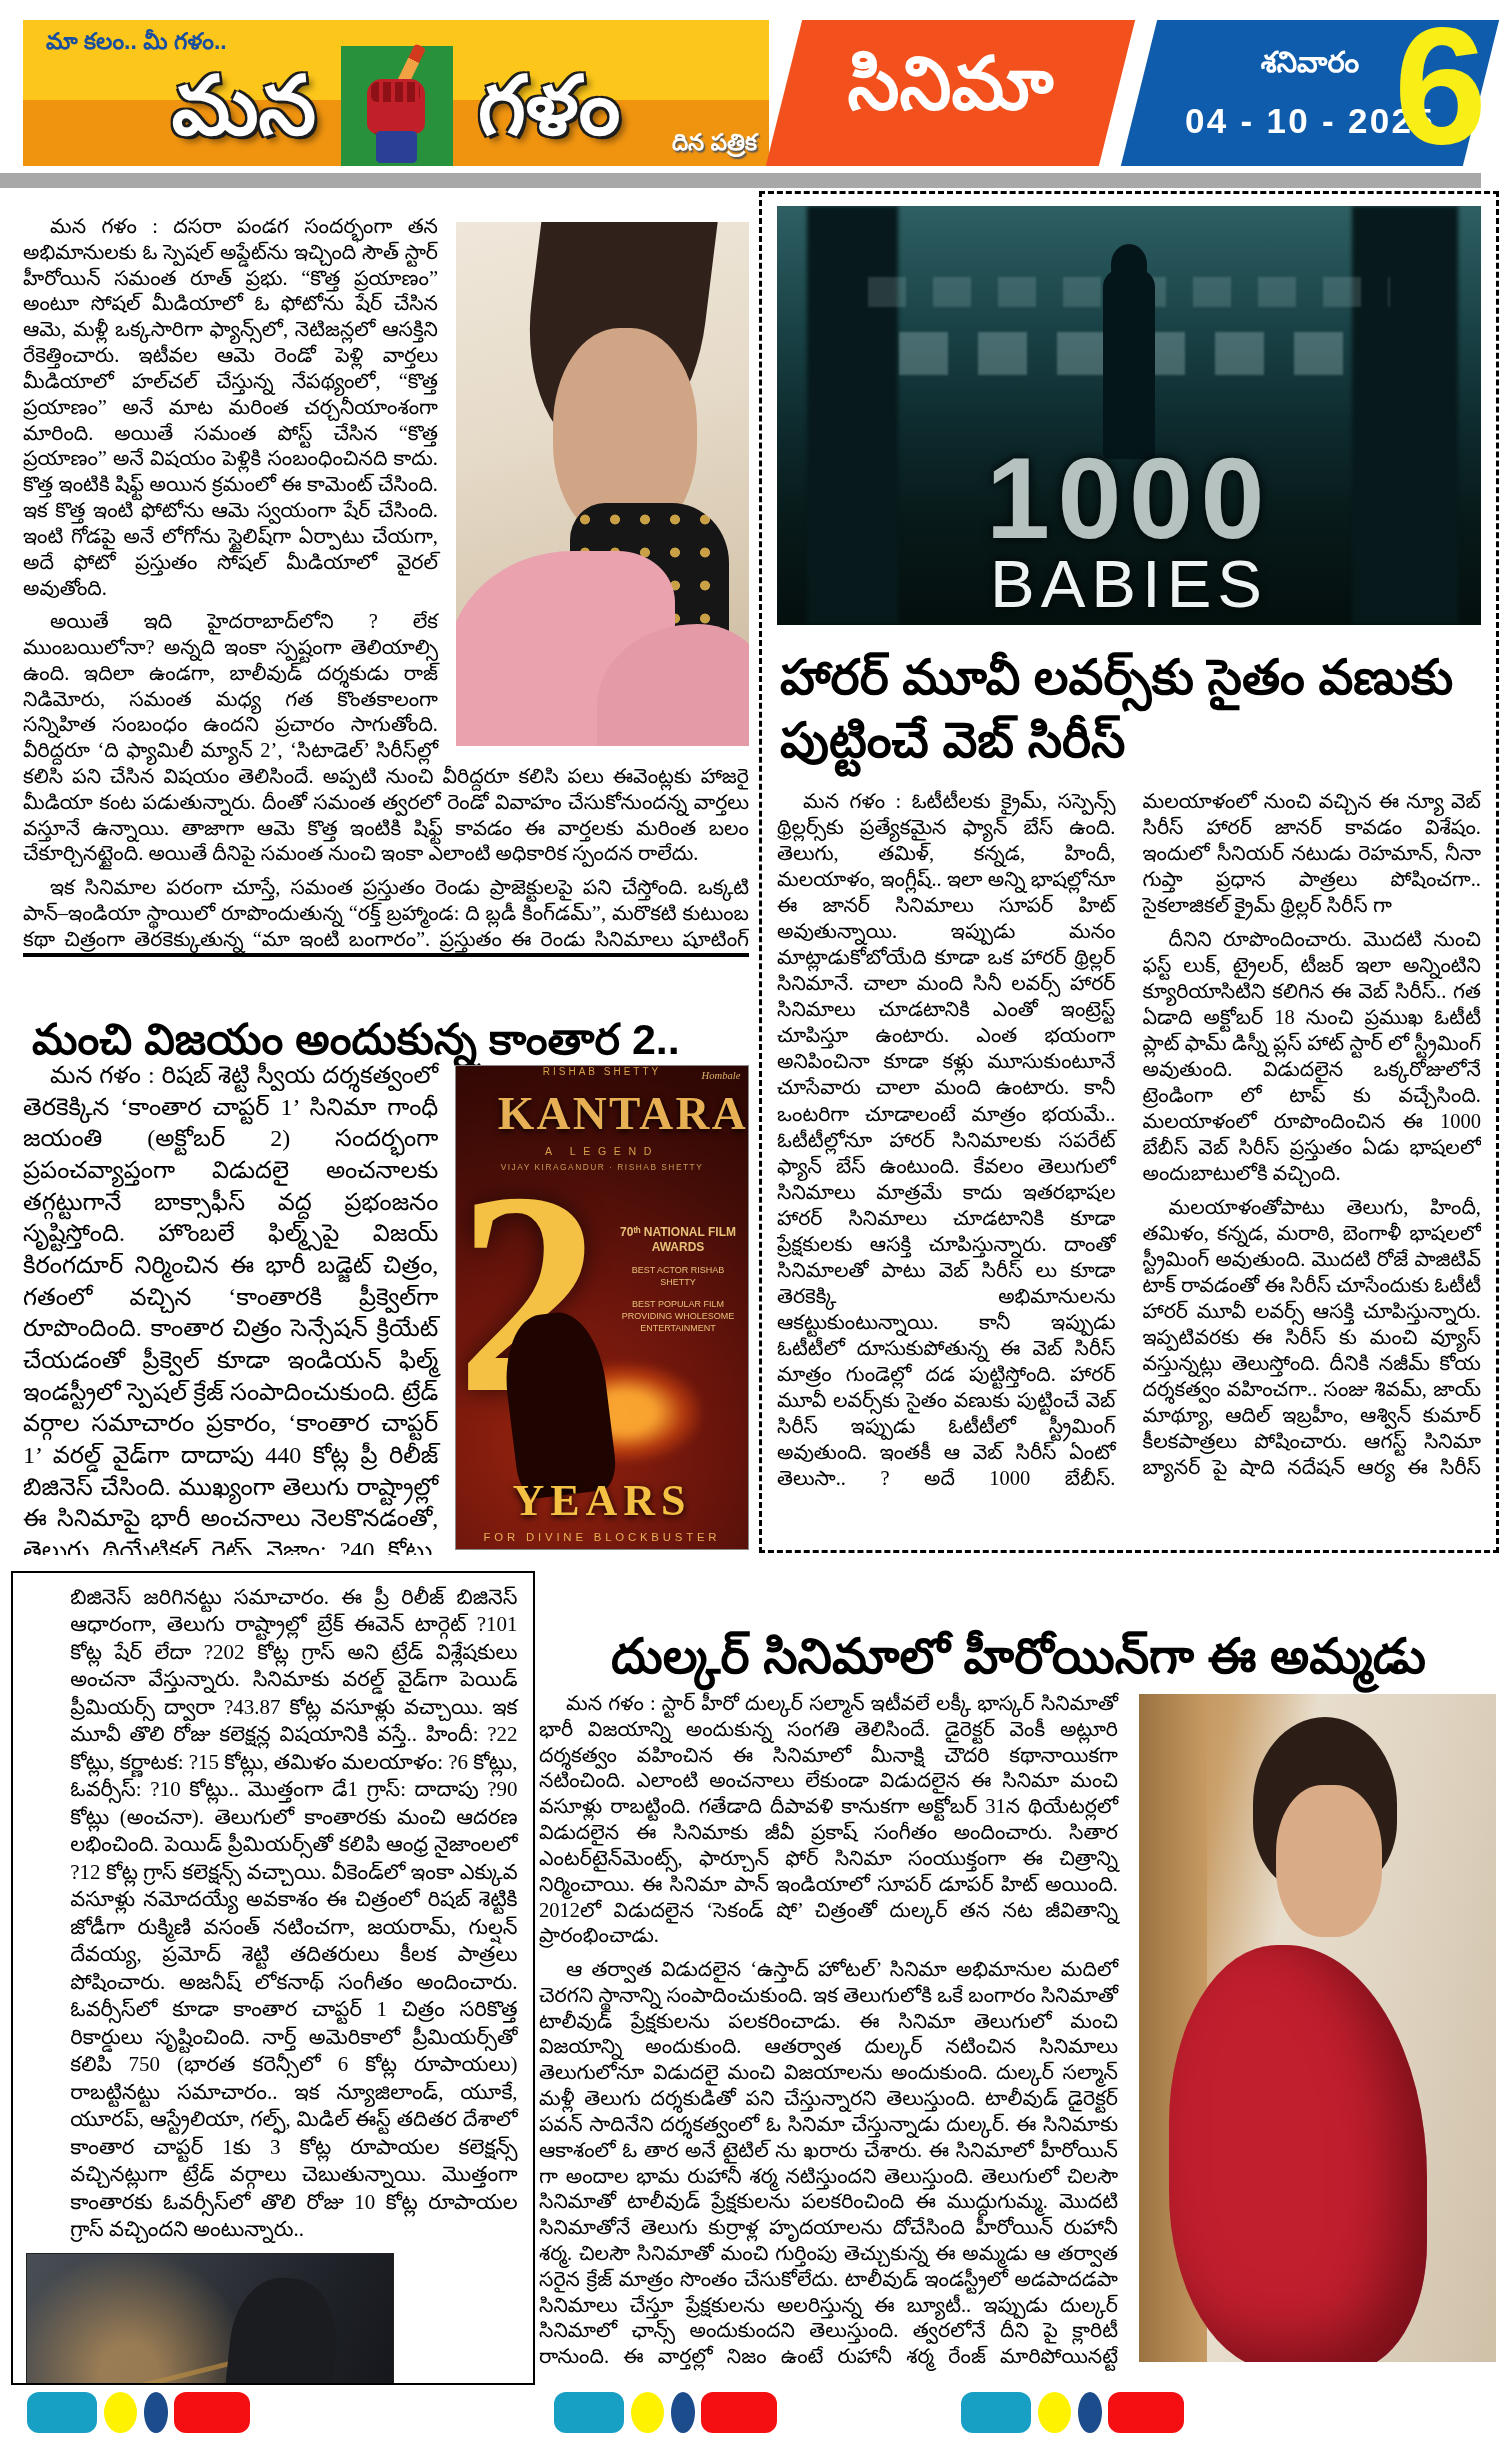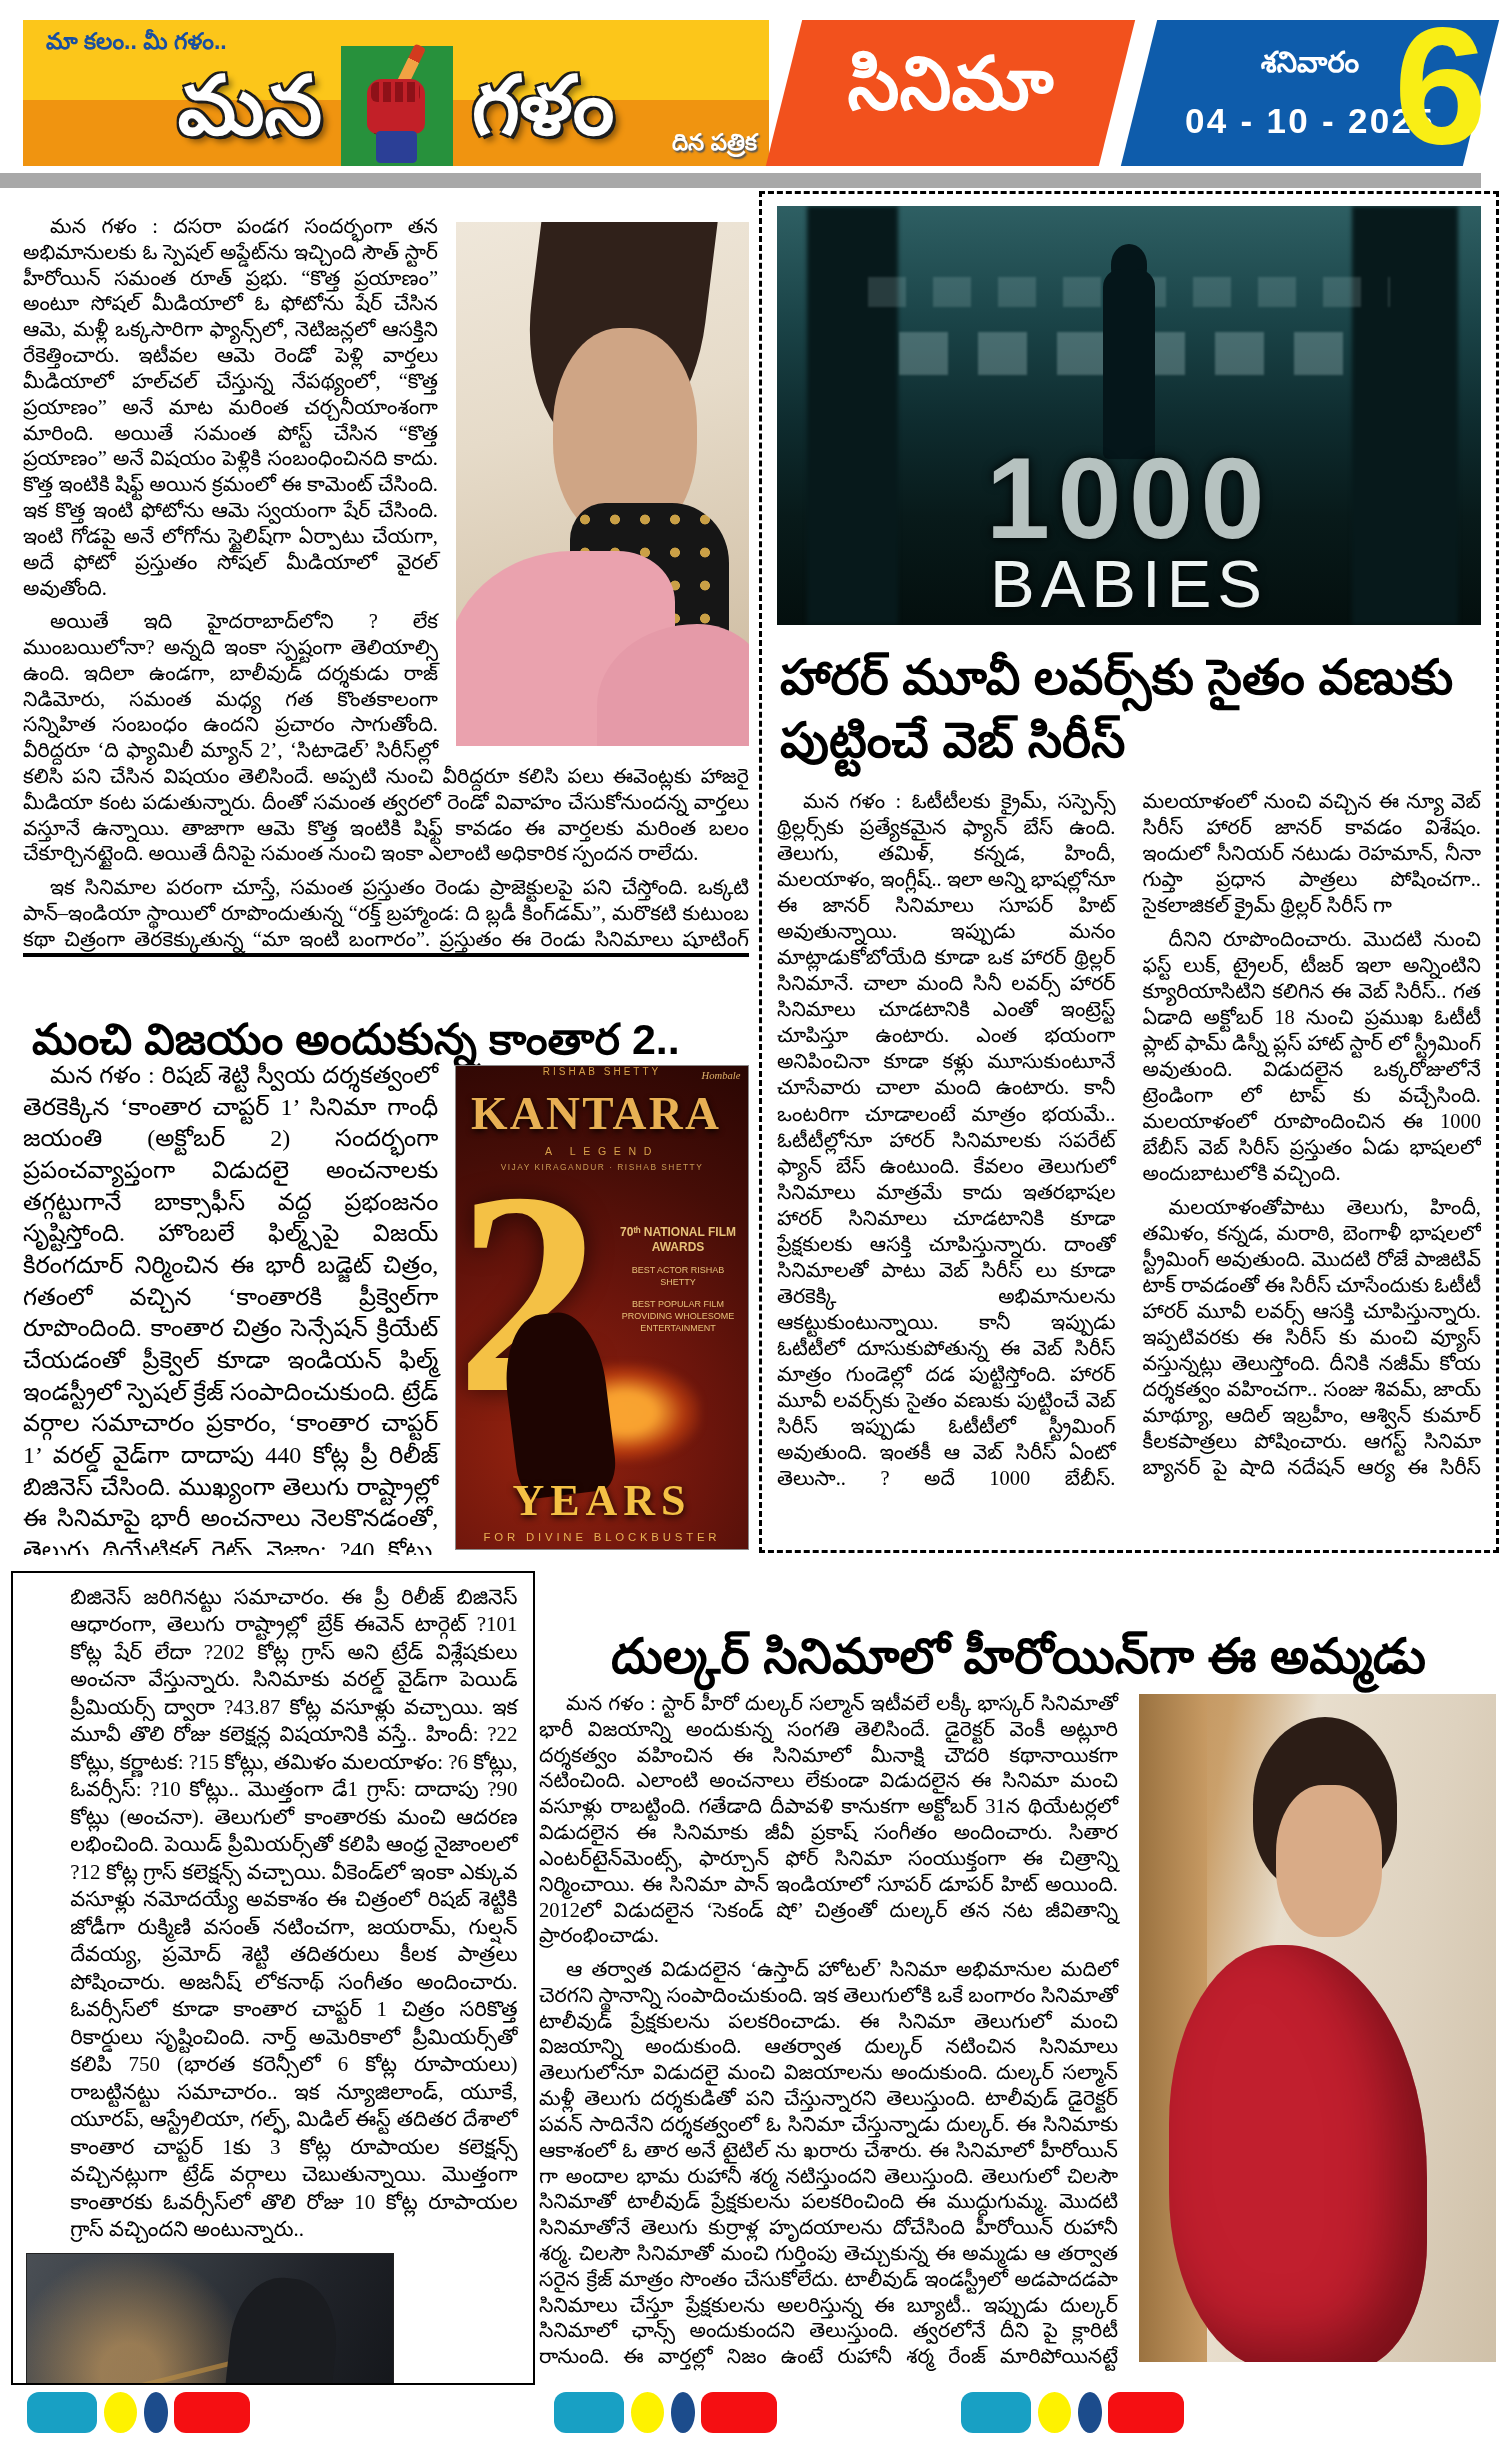--- a/index.html
+++ b/index.html
@@ -3,21 +3,21 @@
 <meta charset="utf-8">
 <style>
   html,body{margin:0;padding:0;background:#ffffff;}
   .page{position:relative;width:1507px;height:2450px;background:#ffffff;overflow:hidden;
         font-family:"Liberation Sans", sans-serif;color:#000;}
 
   
   .masthead{position:absolute;left:23px;top:20px;width:746px;height:146px;
     background:linear-gradient(to bottom,#fcc61a 0%,#fcc61a 55%,#f09410 55%,#f09410 100%);}
   .tagline{position:absolute;left:23px;top:7.6px;color:#1a4fa0;font-size:23px;font-weight:bold;}
-  .masthead-title{position:absolute;left:0;right:0;top:26px;display:flex;align-items:center;justify-content:center;gap:19px;}
+  .masthead-title{position:absolute;left:0;right:0;top:26px;display:flex;align-items:center;justify-content:center;gap:25px;}
   .title-word{font-size:82px;font-weight:800;color:#fff;line-height:1;
     text-shadow:3px 3px 0 #1d1d1d,-2.3px -2.3px 0 #1d1d1d,2.3px -2.3px 0 #1d1d1d,-2.3px 2.3px 0 #1d1d1d,6px 6px 6px rgba(0,0,0,.4);}
   .logo-box{width:112px;height:120px;background:#27913c;position:relative;flex:0 0 auto;}
   .logo-pencil{position:absolute;left:52px;top:-4.6px;width:12px;height:99px;border-radius:3.8px;transform:rotate(26deg);
     background:linear-gradient(#d23a1e 0 16%,#f2a243 16% 86%,#3a2a1a 86% 100%);}
   .logo-fist{position:absolute;left:26px;top:33px;width:58px;height:55px;background:#c22028;border-radius:15px 15px 10.6px 10.6px;}
   .logo-fingers{position:absolute;left:30px;top:36px;width:49px;height:20px;
     background:repeating-linear-gradient(90deg,#8e1118 0 7.6px,#c22028 7.6px 12px);border-radius:6px;}
   .logo-sleeve{position:absolute;left:35px;top:85px;width:41px;height:32px;background:#2b3f96;border-radius:4.6px;}
   .masthead-sub{position:absolute;right:12px;bottom:4.6px;color:#fff;font-size:23px;font-weight:bold;text-shadow:1.5px 1.5px 1.5px #555;}
@@ -52,21 +52,21 @@
 
   
   .headline-b{position:absolute;left:32px;top:980px;width:717px;font-size:43px;font-weight:800;line-height:1.1;}
   .box-b{position:absolute;left:23px;top:1060px;width:726px;height:495px;overflow:hidden;}
   .box-b p{font-size:24px;line-height:1.32;}
   .poster-kantara{float:right;width:292px;height:483px;margin:4.6px 0 0 16.7px;position:relative;overflow:hidden;
     border:0.8px solid #8a8a8a;
     background:radial-gradient(circle at 32% 78%,#96230f 0%,#6b150c 38%,#450d07 68%,#2a0603 100%);}
   .kp-credit{position:absolute;top:0;left:0;right:0;text-align:center;color:#d8a14c;font-size:10px;letter-spacing:3px;}
   .kp-brand{position:absolute;top:4.6px;right:7.6px;color:#e0b26a;font-size:10.6px;font-style:italic;font-family:"Liberation Serif",serif;}
-  .kp-title{position:absolute;top:20px;left:0;right:0;text-align:left;color:#e8b054;font-size:47px;font-weight:700;
+  .kp-title{position:absolute;top:20px;left:0;right:0;text-align:right;color:#e8b054;font-size:47px;font-weight:700;
     letter-spacing:2.3px;font-family:"Liberation Serif", serif;text-shadow:0 2.3px 6px #000;margin-left:15px;}
   .kp-sub{position:absolute;top:79px;left:0;right:0;text-align:center;color:#d8a14c;font-size:10.6px;letter-spacing:7.6px;}
   .kp-credits2{position:absolute;top:96px;left:0;right:0;text-align:center;color:#c89b55;font-size:8.4px;letter-spacing:1.5px;}
   .kp-2{position:absolute;left:0px;top:90px;font-size:289px;font-weight:800;color:#f4c145;line-height:0.95;
     font-family:"Liberation Serif", serif;text-shadow:0 0 26px rgba(0,0,0,.65);}
   .kp-awards{position:absolute;right:9px;top:159px;width:122px;text-align:center;color:#e7c27a;}
   .kp-awards-title{font-size:12px;font-weight:bold;line-height:1.25;}
   .kp-award{font-size:9px;margin-top:10.6px;line-height:1.3;}
   .kp-fire{position:absolute;left:32%;bottom:18%;width:152px;height:99px;filter:blur(3.8px);
     background:radial-gradient(ellipse,rgba(255,170,50,.95) 0 28%,rgba(225,80,15,.55) 55%,rgba(0,0,0,0) 75%);}

